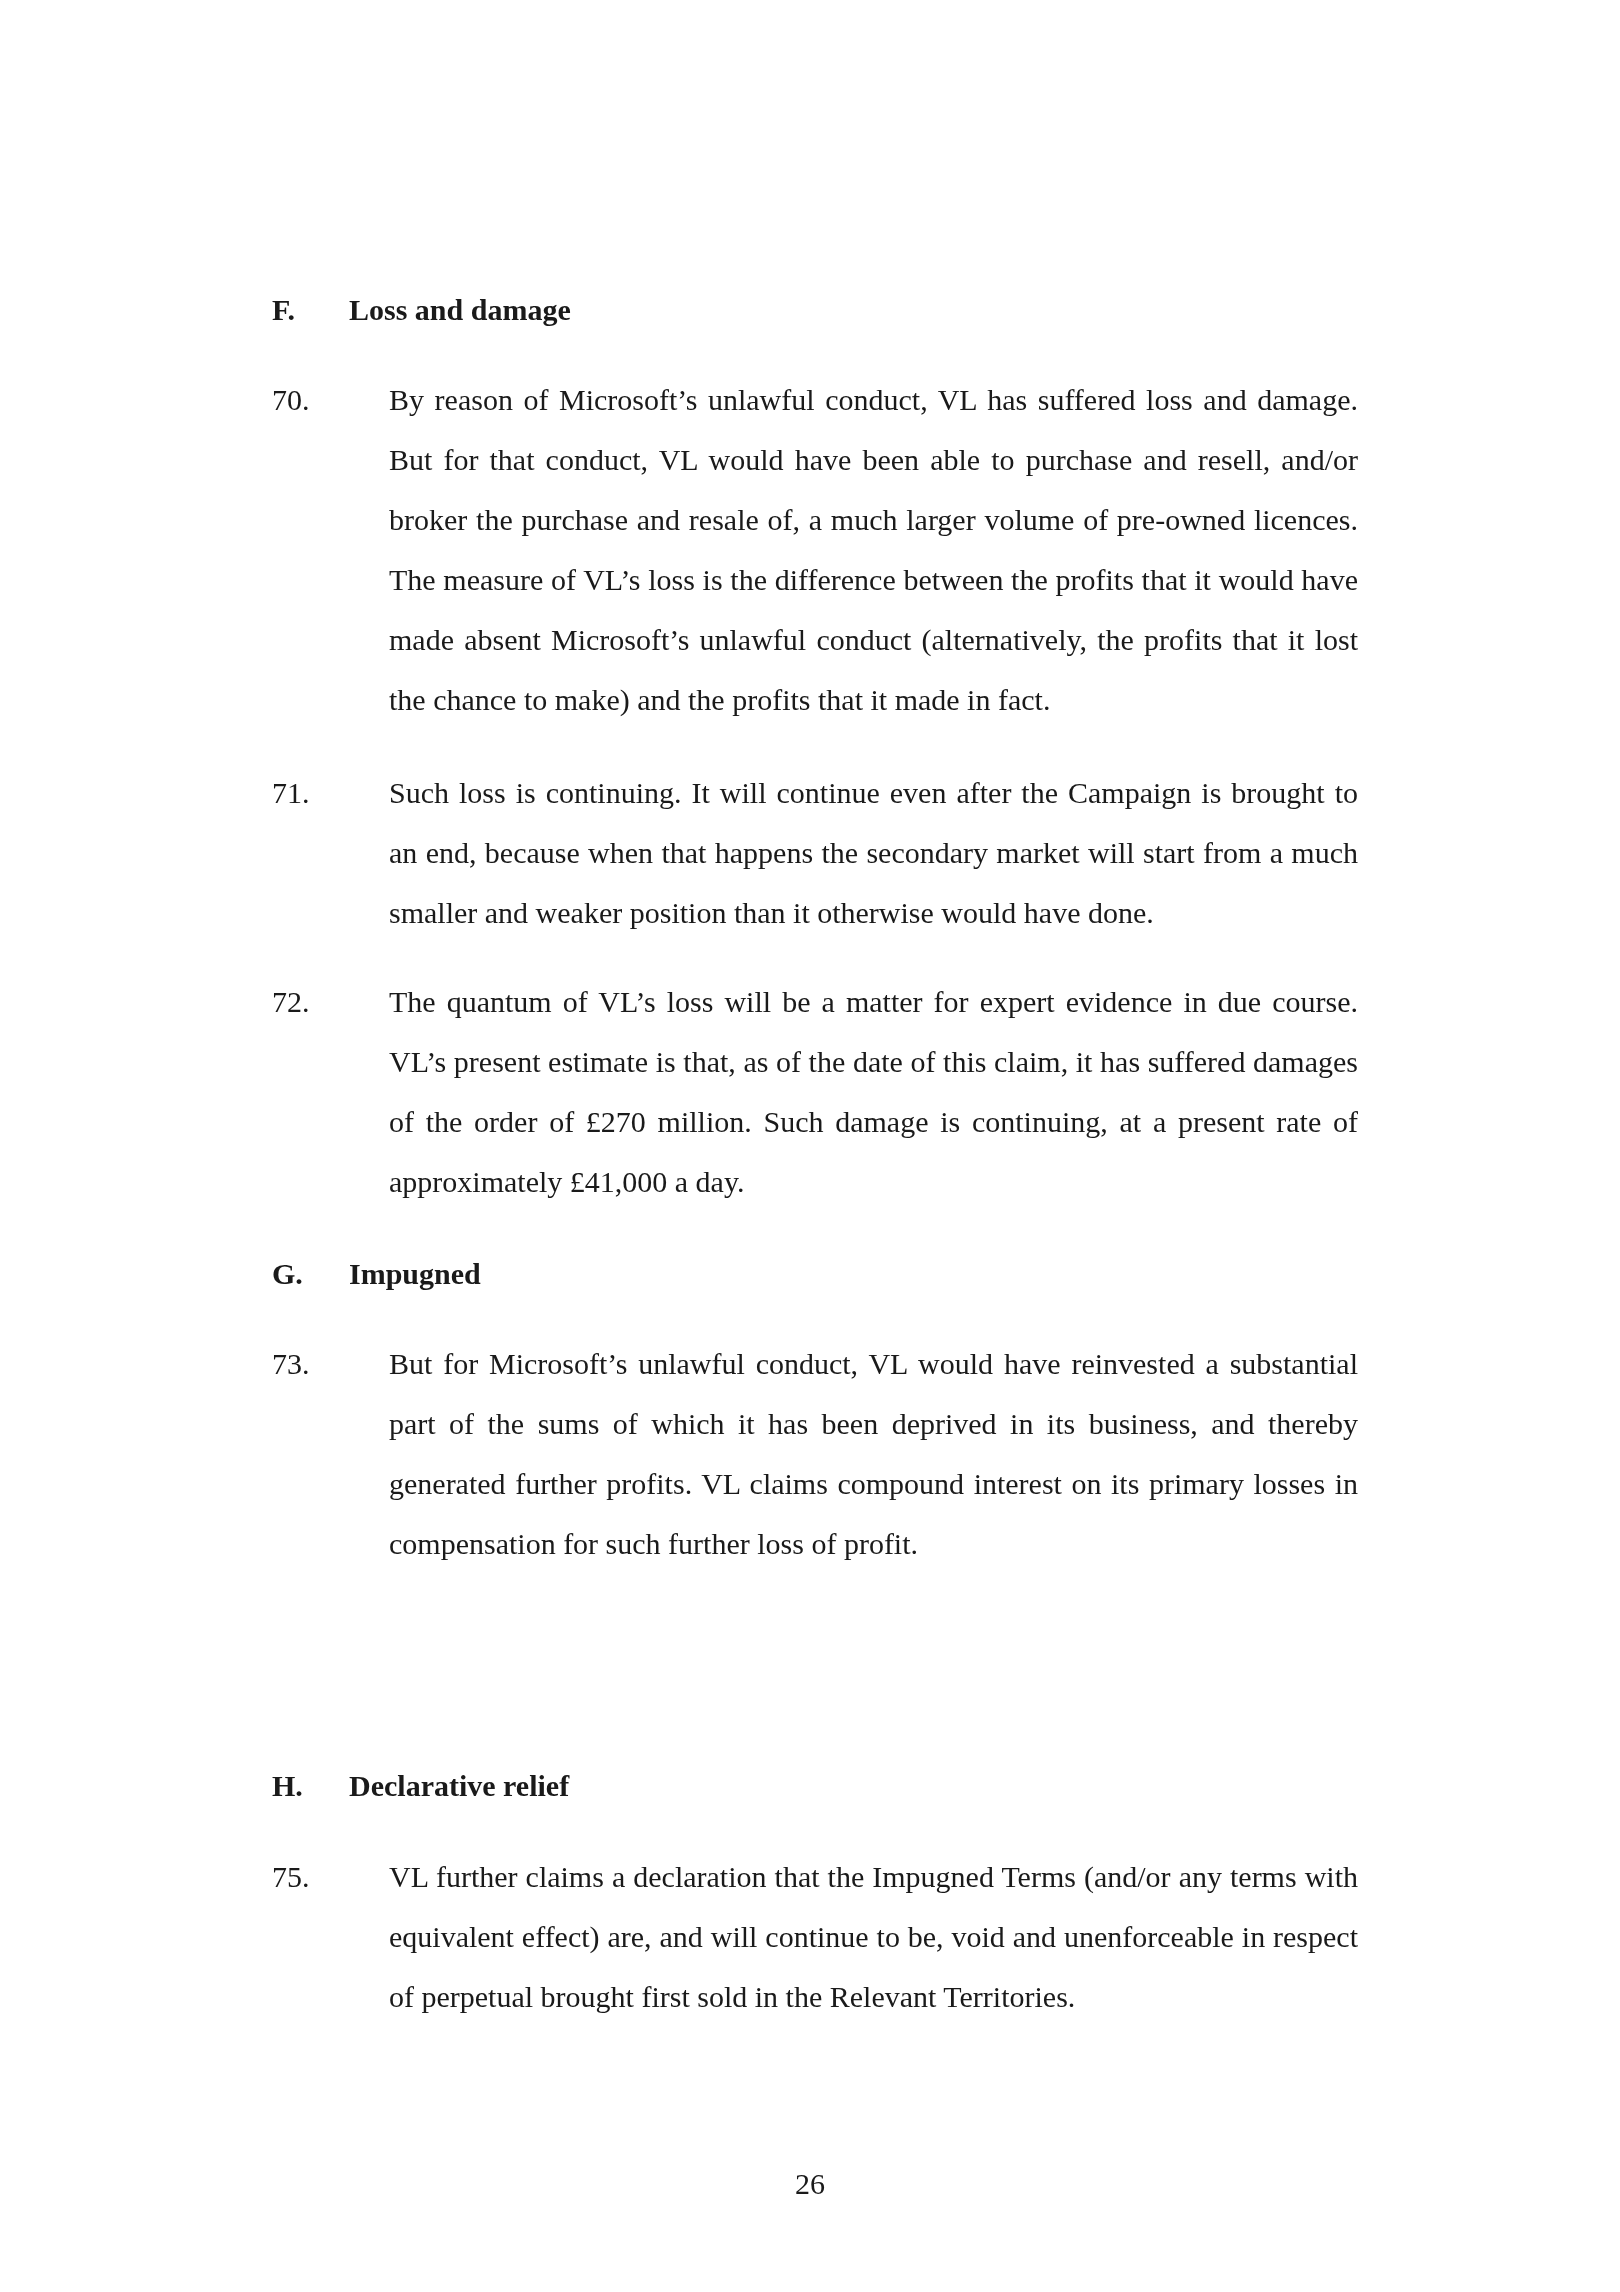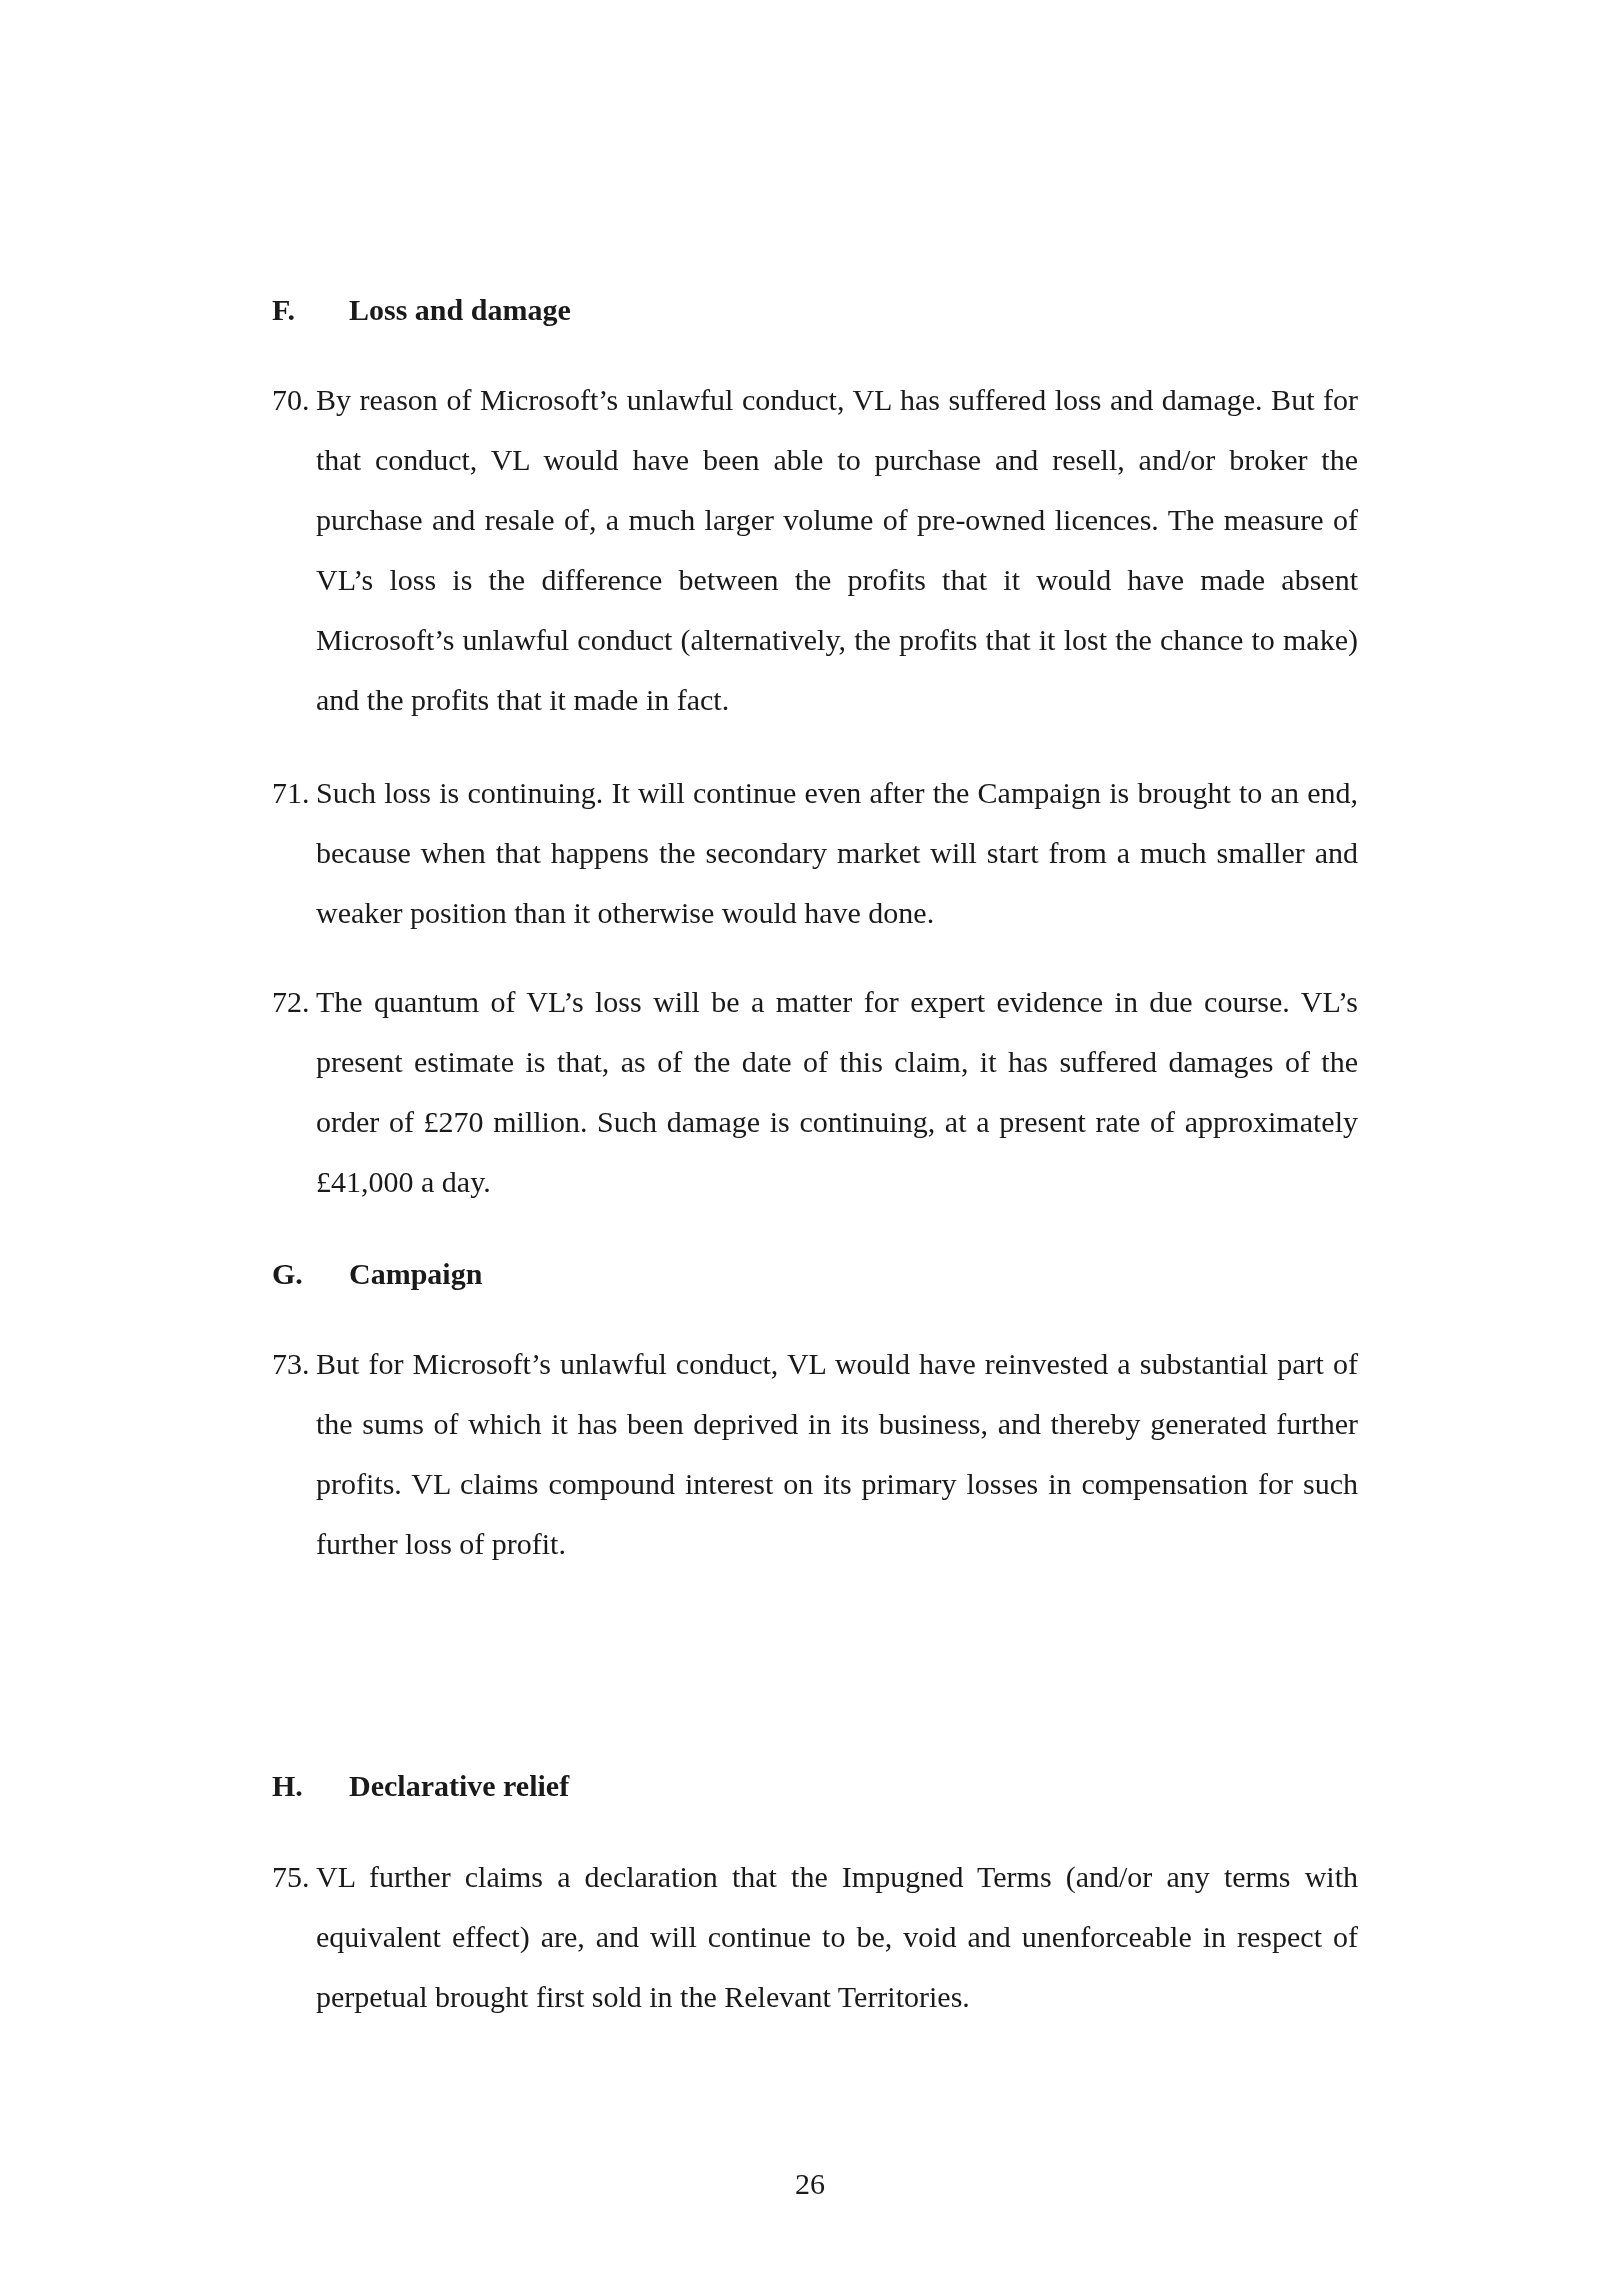--- a/index.html
+++ b/index.html
@@ -5,21 +5,21 @@
     html, body { margin: 0; padding: 0; background: #ffffff; }
     body { width: 1620px; height: 2293px; position: relative; overflow: hidden;
            font-family: "Liberation Serif", "DejaVu Serif", serif; color: #1a1a1a; }
     .page { position: absolute; left: 0; top: 0; width: 1620px; height: 2293px; background: #fff; }
     .block { position: absolute; left: 272px; width: 1086px; }
     .heading { font-weight: bold; font-size: 30px; line-height: 39px; }
     .heading .letter { position: absolute; left: 0; top: 0; }
     .heading .title { position: absolute; left: 77px; top: 0; }
     .para { font-size: 30px; line-height: 60px; }
     .para .num { position: absolute; left: 0; top: 0; }
-    .para .text { margin-left: 44px; text-align: justify; text-align-last: left; }
+    .para .text { margin-left: 117px; text-align: justify; text-align-last: left; }
     .page-number { position: absolute; left: 0; width: 1620px; top: 2164px;
                    text-align: center; font-size: 30px; line-height: 39px; }
   </style>
 </head>
 <body>
 
 <div class="page">
 
   <div class="block heading" style="top:290px;">
     <span class="letter">F.</span>
@@ -36,21 +36,21 @@
     <div class="text">Such loss is continuing. It will continue even after the Campaign is brought to an end, because when that happens the secondary market will start from a much smaller and weaker position than it otherwise would have done.</div>
   </div>
 
   <div class="block para" style="top:972px;">
     <span class="num">72.</span>
     <div class="text">The quantum of VL’s loss will be a matter for expert evidence in due course. VL’s present estimate is that, as of the date of this claim, it has suffered damages of the order of £270 million. Such damage is continuing, at a present rate of approximately £41,000 a day.</div>
   </div>
 
   <div class="block heading" style="top:1254px;">
     <span class="letter">G.</span>
-    <span class="title">Campaign</span>
+    <span class="title">Impugned</span>
   </div>
 
   <div class="block para" style="top:1334px;">
     <span class="num">73.</span>
     <div class="text">But for Microsoft’s unlawful conduct, VL would have reinvested a substantial part of the sums of which it has been deprived in its business, and thereby generated further profits. VL claims compound interest on its primary losses in compensation for such further loss of profit.</div>
   </div>
 
 
   <div class="block heading" style="top:1766px;">
     <span class="letter">H.</span>

